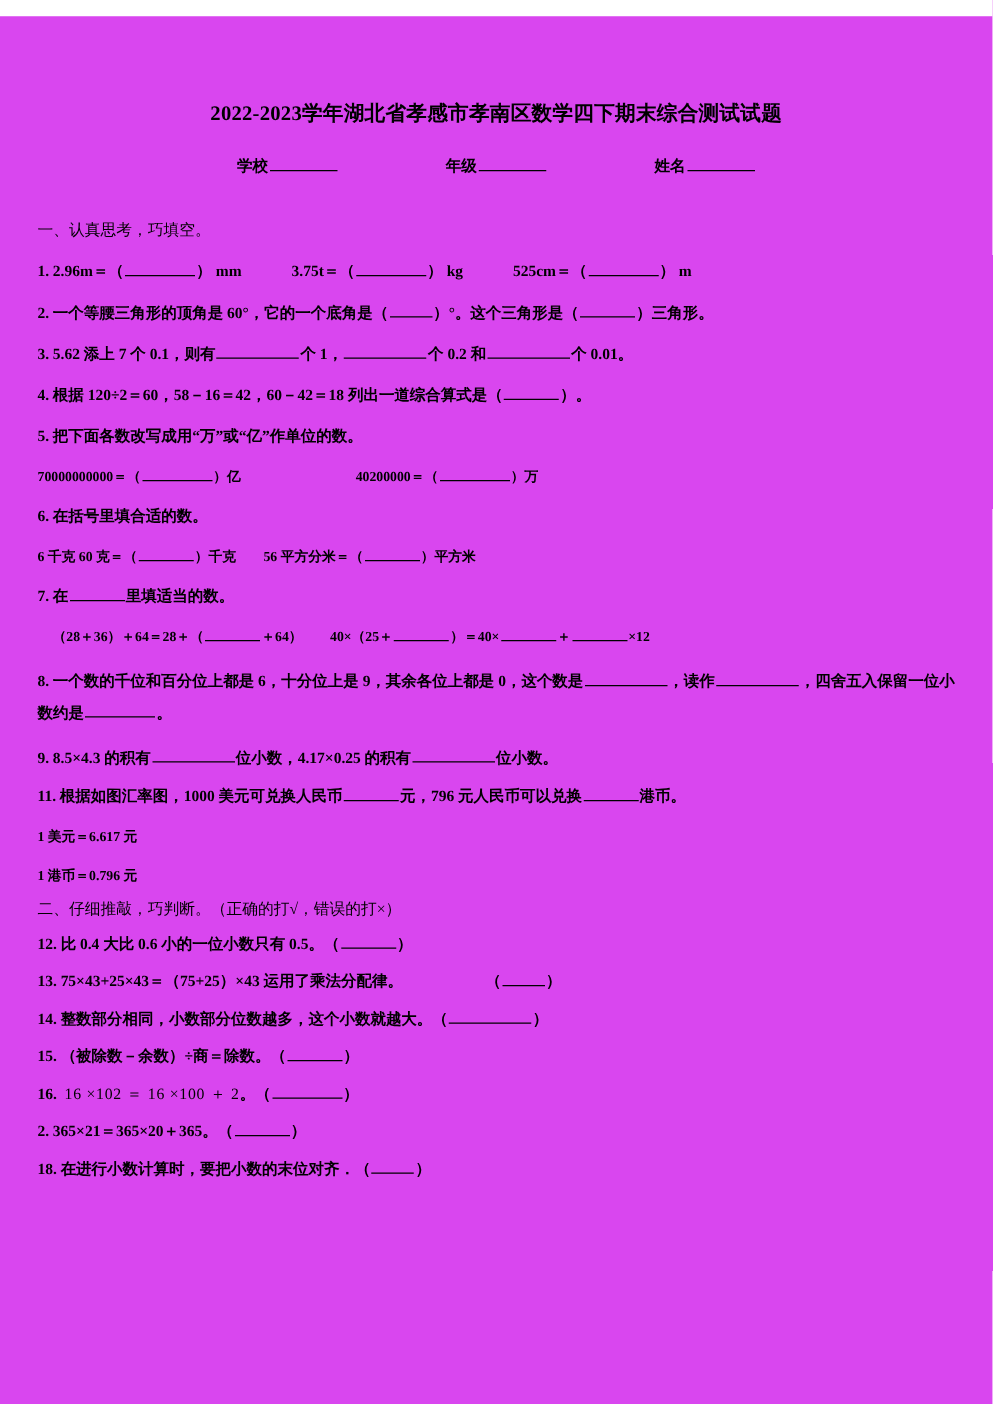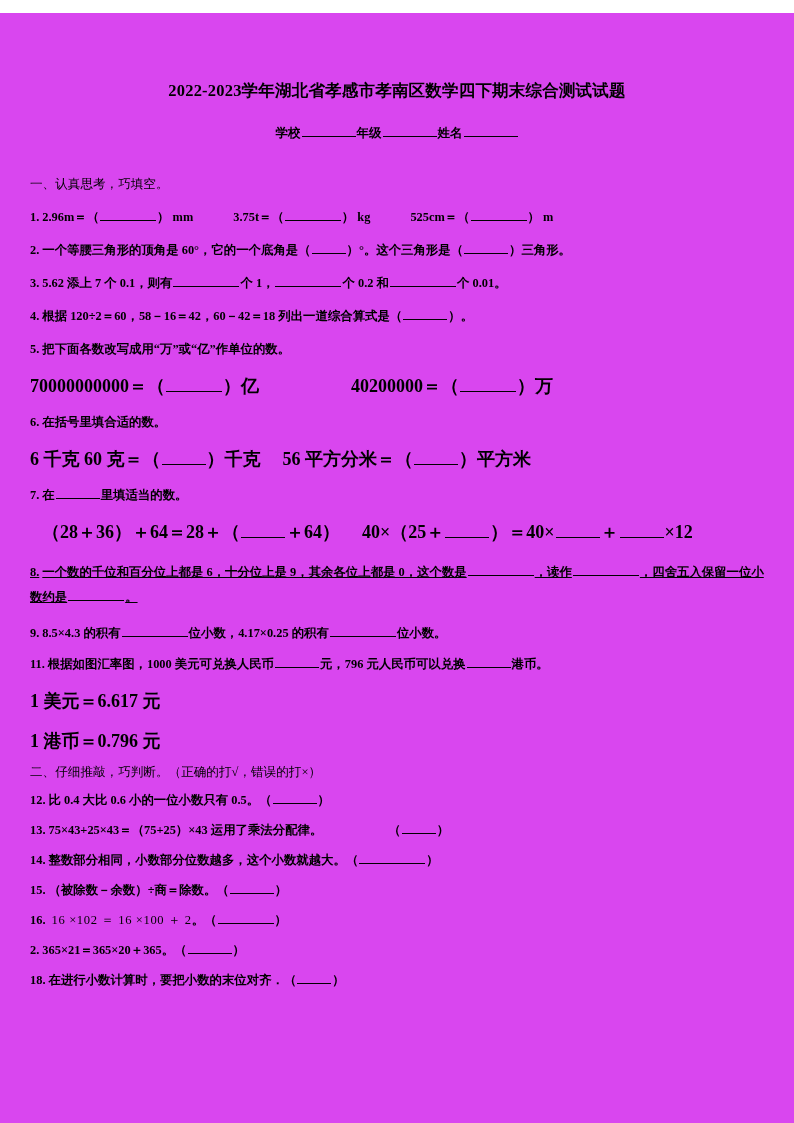--- a/index.html
+++ b/index.html
@@ -28,20 +28,21 @@
     text-align: center;
     font-size: 16.5px;
     font-weight: bold;
     letter-spacing: 0.2px;
     line-height: 1.2;
     white-space: nowrap;
   }
   .header-fields {
     display: flex;
     justify-content: center;
+    gap: 86px;
     margin-top: 24px;
     font-size: 12.5px;
     font-weight: bold;
   }
   .hfield {
     white-space: nowrap;
   }
   .blank {
     display: inline-block;
     border-bottom: 1.4px solid #000;
@@ -62,21 +63,21 @@
     white-space: nowrap;
   }
   .qline {
     font-size: 12.4px;
     font-weight: bold;
     margin: 0;
     white-space: nowrap;
   }
   .qline.wrap { white-space: normal; }
   .sub {
-    font-size: 18px;
+    font-size: 11px;
     font-weight: bold;
     margin: 0;
     white-space: nowrap;
   }
   .light-formula {
     font-weight: normal;
     font-size: 12.6px;
     letter-spacing: 0.6px;
   }
   .indent-1 { padding-left: 12px; }
@@ -142,21 +143,21 @@
   </p>
 
   <p class="qline gap-b">
     <span class="num">7.</span><span>在</span><span class="blank b-md"></span><span>里填适当的数。</span>
   </p>
 
   <p class="sub gap-b indent-1">
     <span>（28＋36）＋64＝28＋（</span><span class="blank b-md"></span><span>＋64）</span><span class="wide-gap-4"></span><span>40×（25＋</span><span class="blank b-md"></span><span>）＝40×</span><span class="blank b-md"></span><span>＋</span><span class="blank b-md"></span><span>×12</span>
   </p>
 
-  <p class="qline wrap gap-b" style="line-height:2.05;text-decoration:underline;">
+  <p class="qline wrap gap-b" style="line-height:2.05;">
     <span class="num">8.</span><span>一个数的千位和百分位上都是 6，十分位上是 9，其余各位上都是 0，这个数是</span><span class="blank b-xl"></span><span>，读作</span><span class="blank b-xl"></span><span>，四舍五入保留一位小数约是</span><span class="blank b-lg"></span><span>。</span>
   </p>
 
   <p class="qline gap-c">
     <span class="num">9.</span><span>8.5×4.3 的积有</span><span class="blank b-xl"></span><span>位小数，4.17×0.25 的积有</span><span class="blank b-xl"></span><span>位小数。</span>
   </p>
 
 
   <p class="qline gap-c">
     <span class="num">11.</span><span>根据如图汇率图，1000 美元可兑换人民币</span><span class="blank b-md"></span><span>元，796 元人民币可以兑换</span><span class="blank b-md"></span><span>港币。</span>

